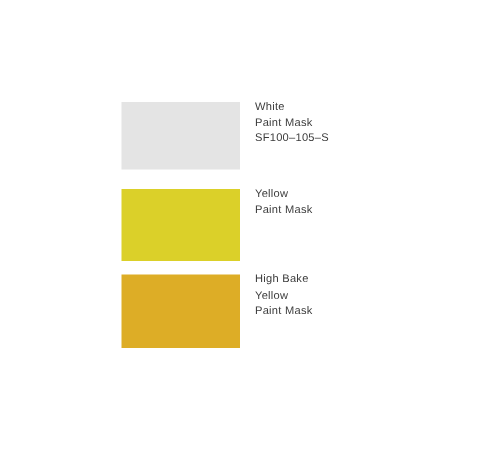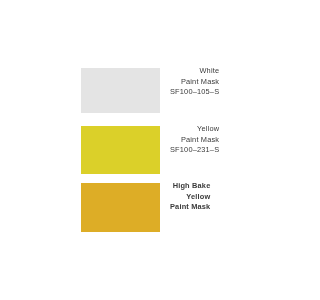--- a/index.html
+++ b/index.html
@@ -12,21 +12,20 @@
     height: 300px;
     background: #ffffff;
     font-family: "Liberation Sans", "DejaVu Sans", sans-serif;
     overflow: hidden;
   }
   #swatch-sheet {
     position: relative;
     width: 300px;
     height: 300px;
     background: #ffffff;
-    text-align: right;
   }
   .swatch-row {
     position: absolute;
     left: 0;
     top: 0;
     width: 300px;
   }
   .swatch-chip {
     position: absolute;
     left: 81px;
@@ -65,26 +64,25 @@
       <span class="cap-line">Paint Mask</span>
       <span class="cap-line">SF100–105–S</span>
     </div>
   </div>
 
   <div class="swatch-row" id="row-1">
     <div class="swatch-chip" style="background-color: rgb(219, 208, 41);"></div>
     <div class="swatch-caption" style="color: rgb(58, 58, 58);">
       <span class="cap-line">Yellow</span>
       <span class="cap-line">Paint Mask</span>
-      <span class="cap-line">SF100–231–S</span>
     </div>
   </div>
 
   <div class="swatch-row" id="row-2">
     <div class="swatch-chip" style="background-color: rgb(221, 173, 38);"></div>
-    <div class="swatch-caption" style="color: rgb(58, 58, 58); font-weight: bold;">
+    <div class="swatch-caption" style="color: rgb(58, 58, 58);">
       <span class="cap-line">High Bake</span>
       <span class="cap-line">Yellow</span>
       <span class="cap-line">Paint Mask</span>
     </div>
   </div>
 
 </div>
 
 </body></html>

